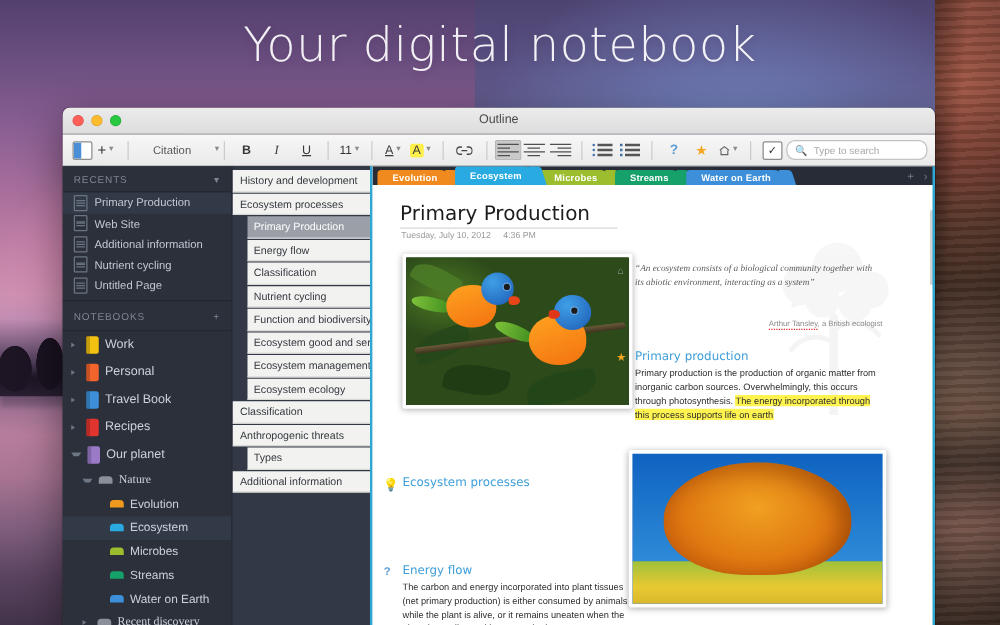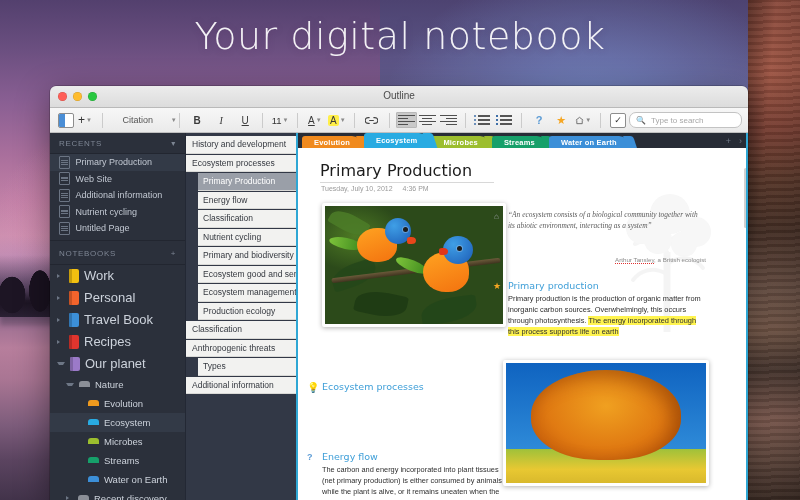--- a/index.html
+++ b/index.html
@@ -160,30 +160,30 @@
     height:16.5px;display:flex;align-items:center;gap:6px;padding:0 9px;font-size:9px;color:#c2c8d2;
   }
   .recent-row.sel{background:#333a47;}
   .pg-ic{
     width:7px;height:9px;border:1px solid #6b7483;border-radius:1px;
     display:flex;flex-direction:column;justify-content:center;gap:1px;padding:1px .8px;
   }
   .pg-ic b{display:block;height:.8px;background:#6b7483;}
   .divider{height:1px;background:#222630;margin:3px 0;}
   .nb-row{
-    height:22px;display:flex;align-items:center;gap:5px;padding:0 7px;font-size:13px;color:#ccd2db;
+    height:22px;display:flex;align-items:center;gap:5px;padding:0 7px;font-size:10px;color:#ccd2db;
   }
   .nb-row.sel{background:#333a47;}
   .tri{width:0;height:0;border-left:3.5px solid #6d7685;border-top:2.5px solid transparent;border-bottom:2.5px solid transparent;flex:0 0 4px;}
   .tri.open{border-left:2.5px solid transparent;border-right:2.5px solid transparent;border-top:3.5px solid #6d7685;border-bottom:0;}
   .tri.hidden{visibility:hidden;}
   .nb-book{width:10px;height:14px;border-radius:1px 2px 2px 1px;position:relative;}
   .nb-book::after{content:"";position:absolute;left:0;top:0;bottom:0;width:3px;background:rgba(0,0,0,.18);border-radius:1px 0 0 1px;}
   .nb-tab{width:11px;height:6px;border-radius:3px 3px 0 0;}
-  .nb-indent1{padding-left:16px;}
+  .nb-indent1{padding-left:16px;font-family:Liberation Serif, serif;}
   .nb-indent2{padding-left:26px;}
   .nb-row.sub{height:19px;font-size:9.5px;}
   
   .outline{
     width:110px;flex:0 0 110px;background:#323846;position:relative;overflow:hidden;
     border-left:1px solid #232834;
   }
   .newpage{
     height:20px;display:flex;align-items:center;gap:5px;padding-left:16px;
     font-size:9px;color:#8d95a3;border-bottom:1px solid #272c36;
@@ -545,24 +545,24 @@
     </div>
 
     <div class="outline">
       <div class="ol-wrap" id="outline-list">
           <div class="ol-item">History and development</div>
           <div class="ol-item">Ecosystem processes</div>
           <div class="ol-item lvl2 sel">Primary Production</div>
           <div class="ol-item lvl2">Energy flow</div>
           <div class="ol-item lvl2">Classification</div>
           <div class="ol-item lvl2">Nutrient cycling</div>
-          <div class="ol-item lvl2">Primary and biodiversity</div>
+          <div class="ol-item lvl2">Function and biodiversity</div>
           <div class="ol-item lvl2">Ecosystem good and services</div>
           <div class="ol-item lvl2">Ecosystem management</div>
-          <div class="ol-item lvl2">Production ecology</div>
+          <div class="ol-item lvl2">Ecosystem ecology</div>
           <div class="ol-item">Classification</div>
           <div class="ol-item">Anthropogenic threats</div>
           <div class="ol-item lvl2">Types</div>
           <div class="ol-item">Additional information</div>
         </div>
     </div>
 
     <div class="page">
       <div class="tabbar">
         <div id="page-tabs" style="display:flex;align-items:flex-end;gap:2px">

